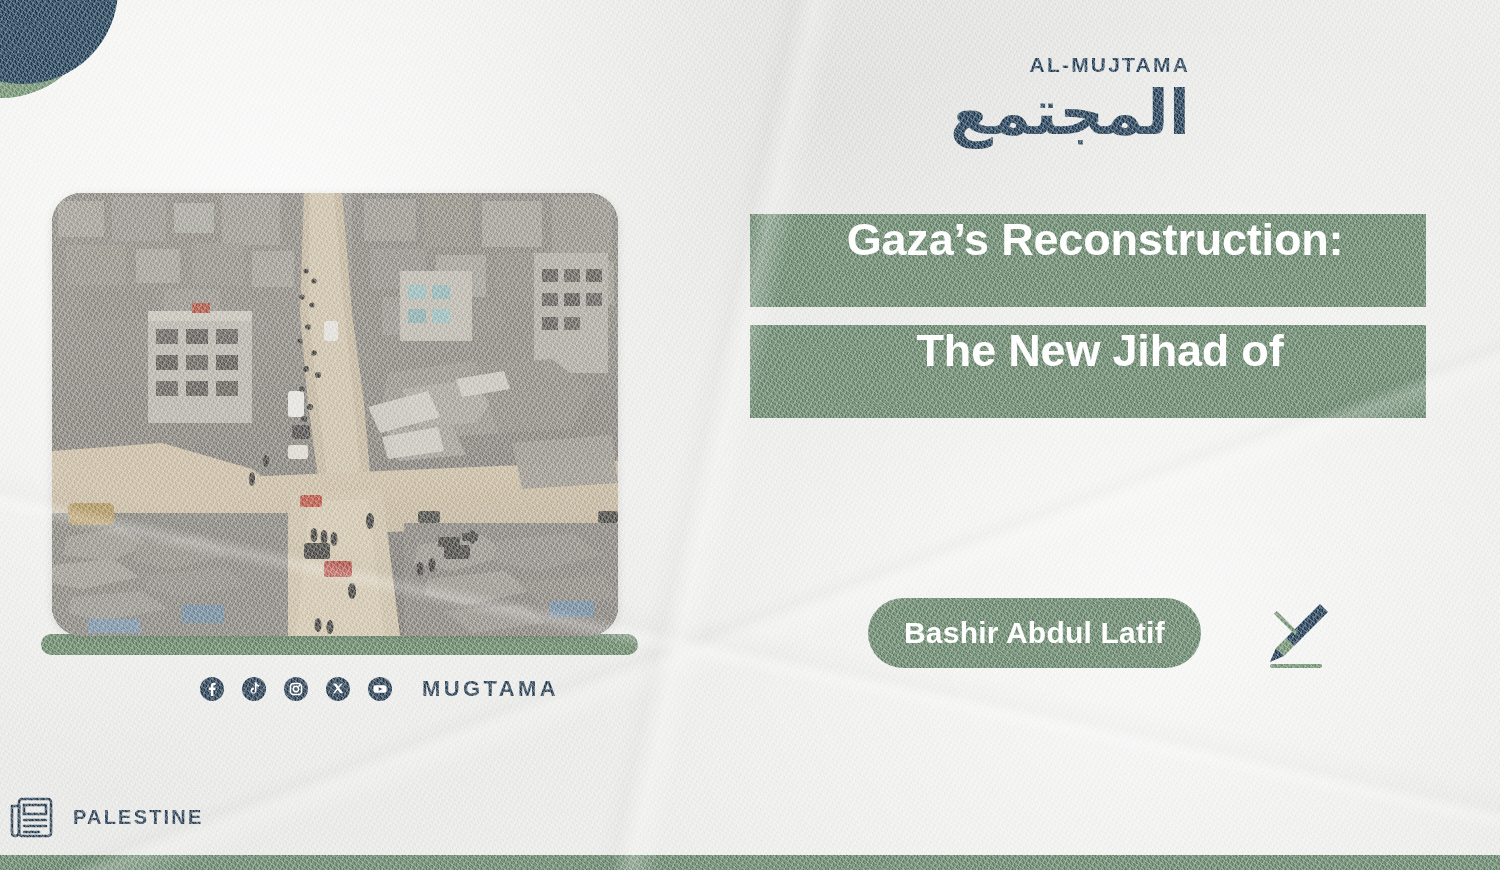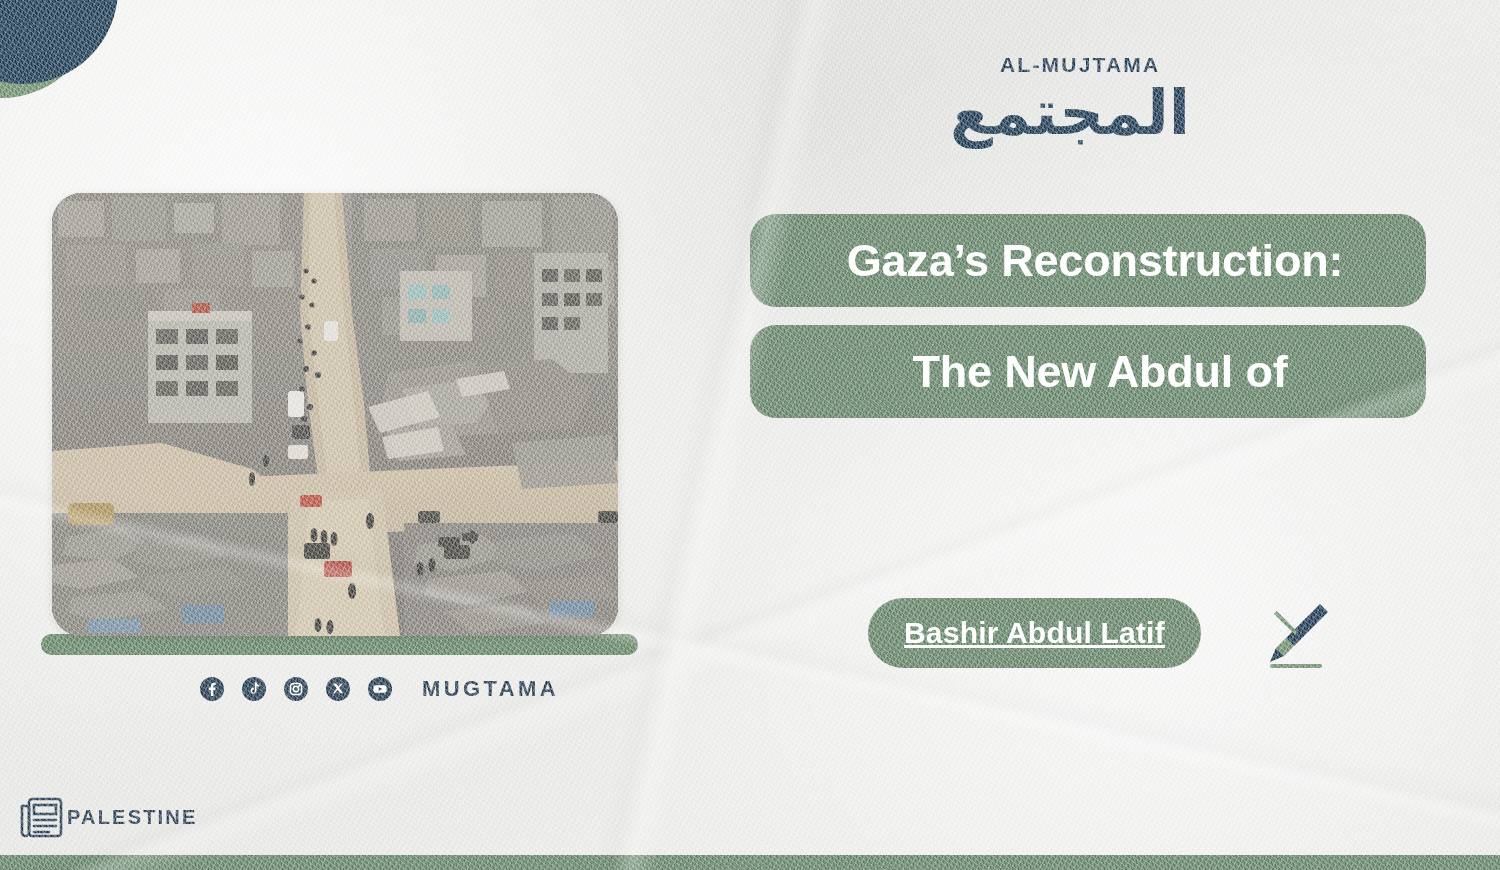--- a/index.html
+++ b/index.html
@@ -89,23 +89,21 @@
     box-shadow: 0 2px 10px rgba(0,0,0,0.12);
     background: #8a8580;
   }
   #photo-art { position: absolute; inset: 0; }
 
   
   .title-bar {
     position: absolute;
     left: 750px;
     display: flex;
-    align-items: center;
     box-sizing: border-box;
-    border-radius: 26px;
   }
   .title-bar .title-text {
     font-weight: bold;
     letter-spacing: -0.2px;
     white-space: nowrap;
   }
   #title-bar-1 {
     top: 214px;
     width: 676px;
     height: 93px;
@@ -132,21 +130,21 @@
     padding-left: 20px;
   }
   #title-bar-3 .title-text { font-size: 42px; color: #1c3850; }
 
   
   #logo {
     position: absolute;
     left: 1000px;
     top: 54px;
     width: 190px;
-    text-align: left;
+    text-align: right;
   }
   #logo-wordmark {
     font-size: 21px;
     letter-spacing: 2.2px;
     font-weight: bold;
     color: #1c3850;
     line-height: 1;
   }
   #logo-arabic {
     margin-top: 1px;
@@ -169,21 +167,20 @@
     align-items: center;
     background: #628166;
     border-radius: 35px;
   }
   #author-name {
     font-size: 30px;
     font-weight: bold;
     color: #ffffff;
     letter-spacing: 0.2px;
     white-space: nowrap;
-    text-decoration: underline;
   }
   #pen-icon {
     position: absolute;
     left: 1258px;
     top: 596px;
     width: 76px;
     height: 76px;
   }
 
   
@@ -204,25 +201,25 @@
     margin-left: 12px;
     font-size: 22px;
     font-weight: bold;
     letter-spacing: 3.4px;
     color: #23394e;
   }
 
   
   #footer-tag {
     position: absolute;
-    left: 18px;
+    left: 8px;
     top: 796px;
     display: flex;
     align-items: center;
-    gap: 2px;
+    gap: 18px;
   }
   #newspaper-icon { width: 47px; height: 42px; display: block; }
   #footer-label {
     font-size: 20px;
     font-weight: bold;
     letter-spacing: 2.2px;
     color: #23394e;
   }
   #footer-bar {
     position: absolute;
@@ -421,21 +418,21 @@
 
   <div id="logo">
     <div id="logo-wordmark">AL-MUJTAMA</div>
     <div id="logo-arabic">المجتمع</div>
   </div>
 
   <div class="title-bar" id="title-bar-1">
     <span class="title-text">Gaza’s Reconstruction:</span>
   </div>
   <div class="title-bar" id="title-bar-2">
-    <span class="title-text">The New Abdul of</span>
+    <span class="title-text">The New Jihad of</span>
   </div>
 
   <div id="author-pill">
     <span id="author-name">Bashir Abdul Latif</span>
   </div>
   <svg id="pen-icon" viewBox="0 0 76 76">
     <polygon points="62,8 70,16 36,50 28,42" fill="#1c3850"></polygon>
     <polygon points="36,50 28,42 18,52 26,60" fill="#6d8e6d"></polygon>
     <polygon points="26,60 18,52 12,66" fill="#1c3850"></polygon>
     <rect x="26" y="12" width="4" height="30" transform="rotate(-45 28 27)" fill="#6d8e6d"></rect>

